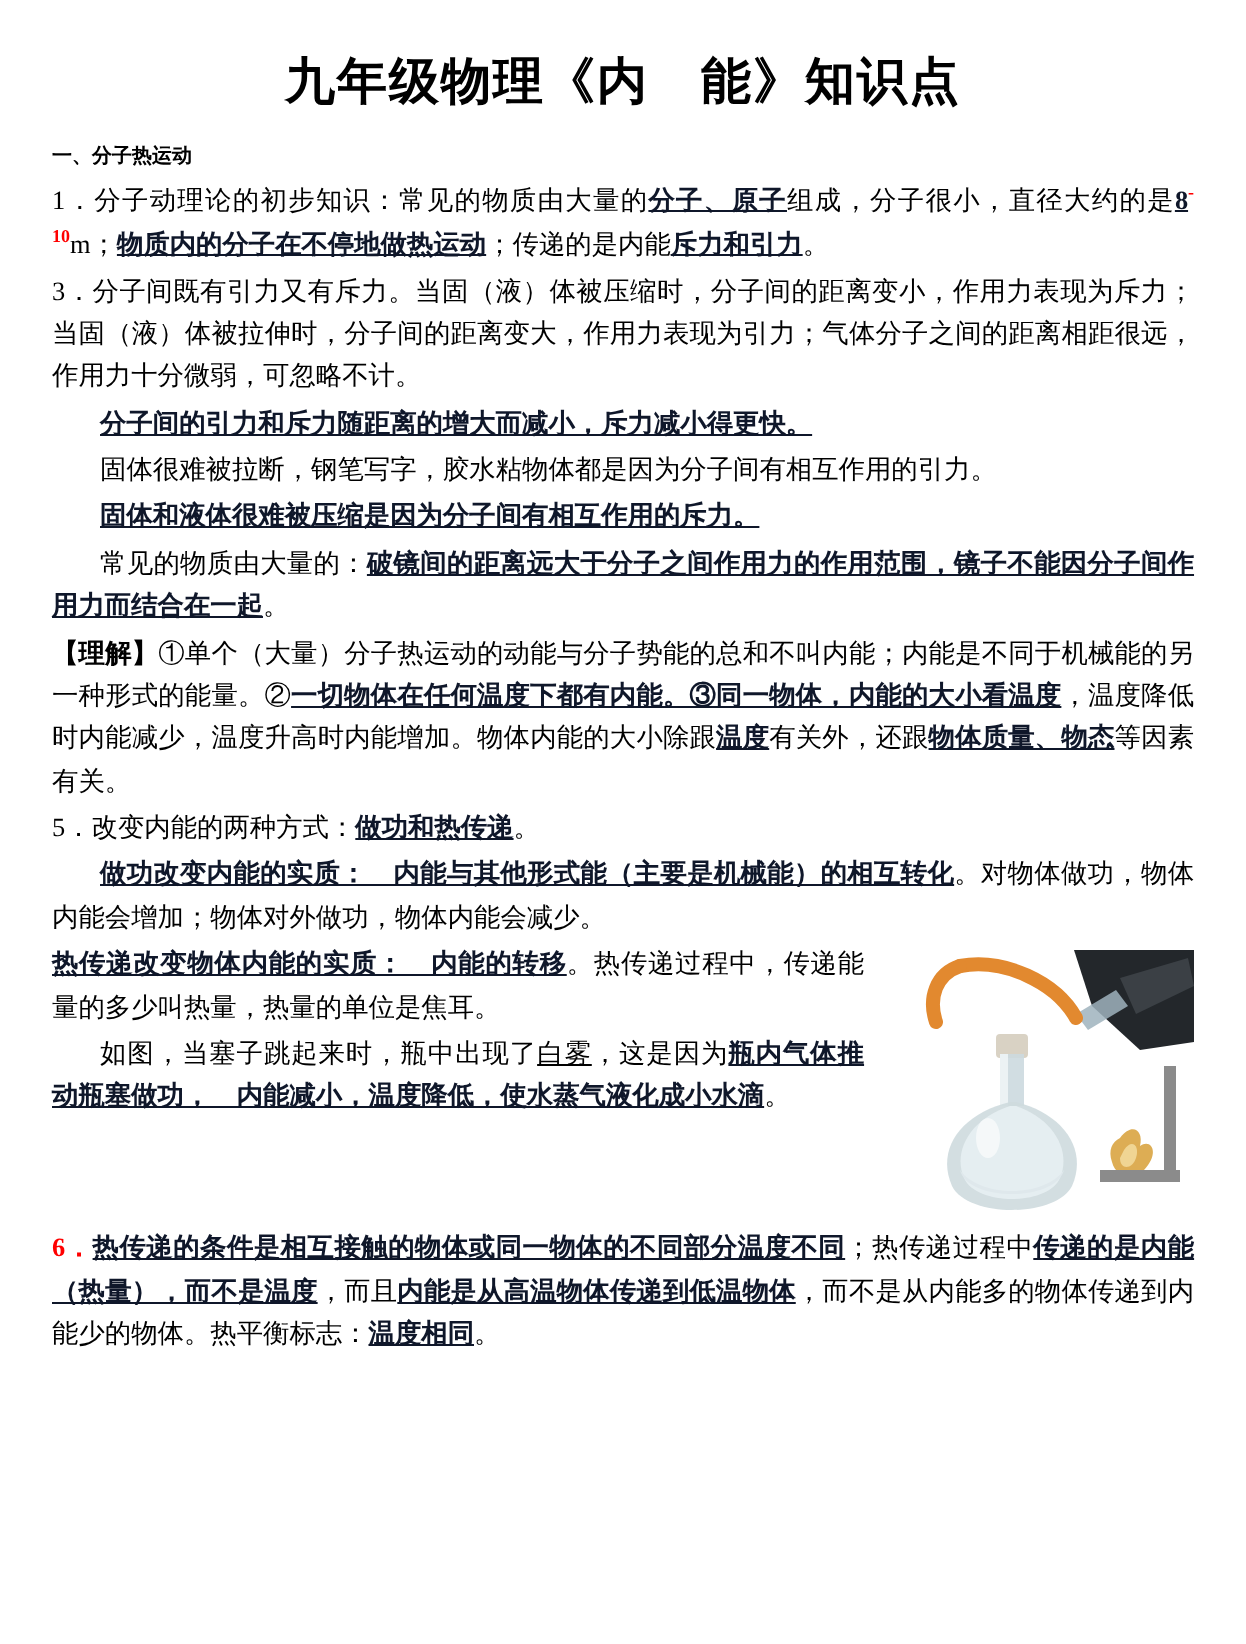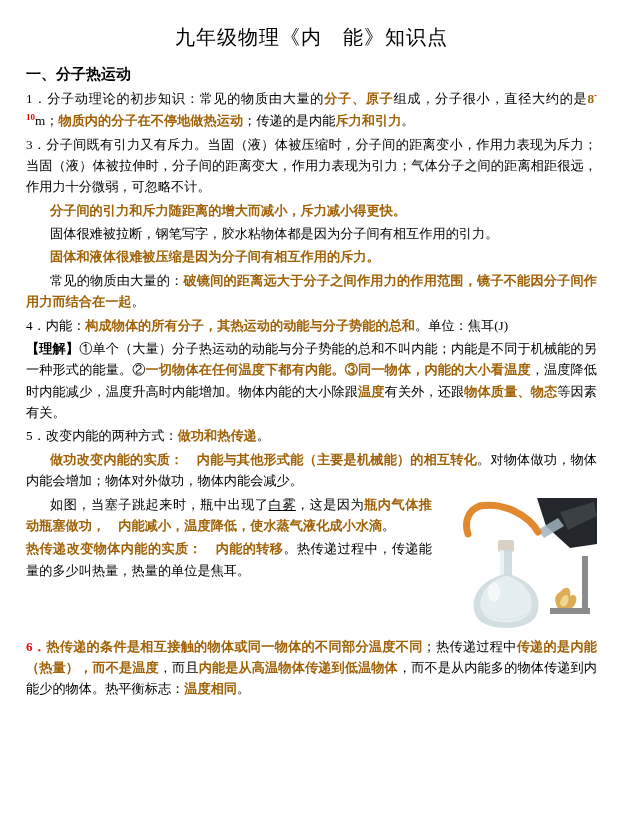--- a/index.html
+++ b/index.html
@@ -16,47 +16,48 @@
   .page {
     width: 623px;
     min-height: 822px;
     box-sizing: border-box;
     padding: 18px 26px 10px 26px;
     position: relative;
   }
   .doc-title {
     text-align: center;
     font-family: "Liberation Sans", sans-serif;
-    font-weight: normal;
-    font-size: 20px;
+    font-weight: bold;
+    font-size: 25px;
     letter-spacing: 1px;
     margin: 6px 0 14px 0;
   }
   .section-head {
     font-family: Liberation Serif, serif;
     font-weight: bold;
-    font-size: 15px;
+    font-size: 10px;
     margin: 8px 0 4px 0;
   }
   p.para {
     font-size: 13.2px;
     line-height: 1.62;
     margin: 0 0 2px 0;
     text-align: justify;
   }
   p.indent {
     text-indent: 24px;
   }
   .red-b {
     color: #ff0000;
     font-weight: bold;
   }
   .red-bu {
-    color: #a16207;
+    color: #0f172a;
     font-weight: bold;
+    text-decoration: underline;
   }
   .blk-u {
     text-decoration: underline;
   }
   .blk-b {
     font-weight: bold;
   }
   .sup {
     font-size: 9px;
     vertical-align: super;
@@ -108,23 +109,20 @@
 
   <p class="para indent">
     <span class="red-bu">固体和液体很难被压缩是因为分子间有相互作用的斥力。</span>
   </p>
 
   <p class="para indent">
     <span>常见的物质由大量的：</span><span class="red-bu">破镜间的距离远大于分子之间作用力的作用范围，镜子不能因分子间作用力而结合在一起</span><span>。</span>
   </p>
 
 
-  <p class="para">
-    <span>4．</span><span>内能：</span><span class="red-bu">构成物体的所有分子，其热运动的动能与分子势能的总和</span><span>。单位：焦耳(J)</span>
-  </p>
 
   <p class="para">
     <span class="blk-b">【理解】</span><span>①单个（大量）分子热运动的动能与分子势能的总和不叫内能；</span><span>内能是不同于机械能的另一种形式的能量。②</span><span class="red-bu">一切物体在任何温度下都有内能。③同一物体，内能的大小看温度</span><span>，温度降低时内能减少，温度升高时内能增加。物体内能的大小除跟</span><span class="red-bu">温度</span><span>有关外，还跟</span><span class="red-bu">物体质量、物态</span><span>等因素有关。</span>
   </p>
 
   <p class="para">
     <span>5．</span><span>改变内能的两种方式：</span><span class="red-bu">做功和热传递</span><span>。</span>
   </p>
 
   <p class="para indent">
@@ -156,26 +154,26 @@
       <ellipse cx="52" cy="96" rx="6" ry="10" fill="#ffffff" opacity="0.6"></ellipse>
 
       <path d="M118 96 C 124 88, 130 92, 128 100 C 134 96, 138 104, 130 112 C 126 118, 116 116, 114 108 C 112 102, 114 98, 118 96 Z" fill="#d9a441" opacity="0.9"></path>
       <path d="M120 102 C 124 96, 128 100, 126 106 C 124 112, 118 112, 118 106 Z" fill="#f2d99a" opacity="0.9"></path>
 
       <rect x="108" y="112" width="40" height="6" fill="#8b8b8b"></rect>
       <rect x="140" y="60" width="6" height="58" fill="#8b8b8b"></rect>
     </svg>
   </div>
 
+  <p class="para">
+    <span class="red-bu">热传递改变物体内能的实质：　内能的转移</span><span>。热传递过程中，传递能量的多少叫热量，热量的单位是焦耳。</span>
+  </p>
+
   <p class="para indent">
     <span>如图，当塞子跳起来时，瓶中出现了</span><span class="blk-u">白雾</span><span>，这是因为</span><span class="red-bu">瓶内气体推动瓶塞做功，　内能减小，温度降低，使水蒸气液化成小水滴</span><span>。</span>
-  </p>
-
-  <p class="para">
-    <span class="red-bu">热传递改变物体内能的实质：　内能的转移</span><span>。热传递过程中，传递能量的多少叫热量，热量的单位是焦耳。</span>
   </p>
 
   <div class="clearfix"></div>
 
   <p class="para">
     <span class="red-b">6．</span><span class="red-bu">热传递的条件是相互接触的物体或同一物体的不同部分温度不同</span><span>；热传递过程中</span><span class="red-bu">传递的是内能（热量），而不是温度</span><span>，而且</span><span class="red-bu">内能是从高温物体传递到低温物体</span><span>，而不是从内能多的物体传递到内能少的物体。热平衡标志：</span><span class="red-bu">温度相同</span><span>。</span>
   </p>
 
 </div>
 

